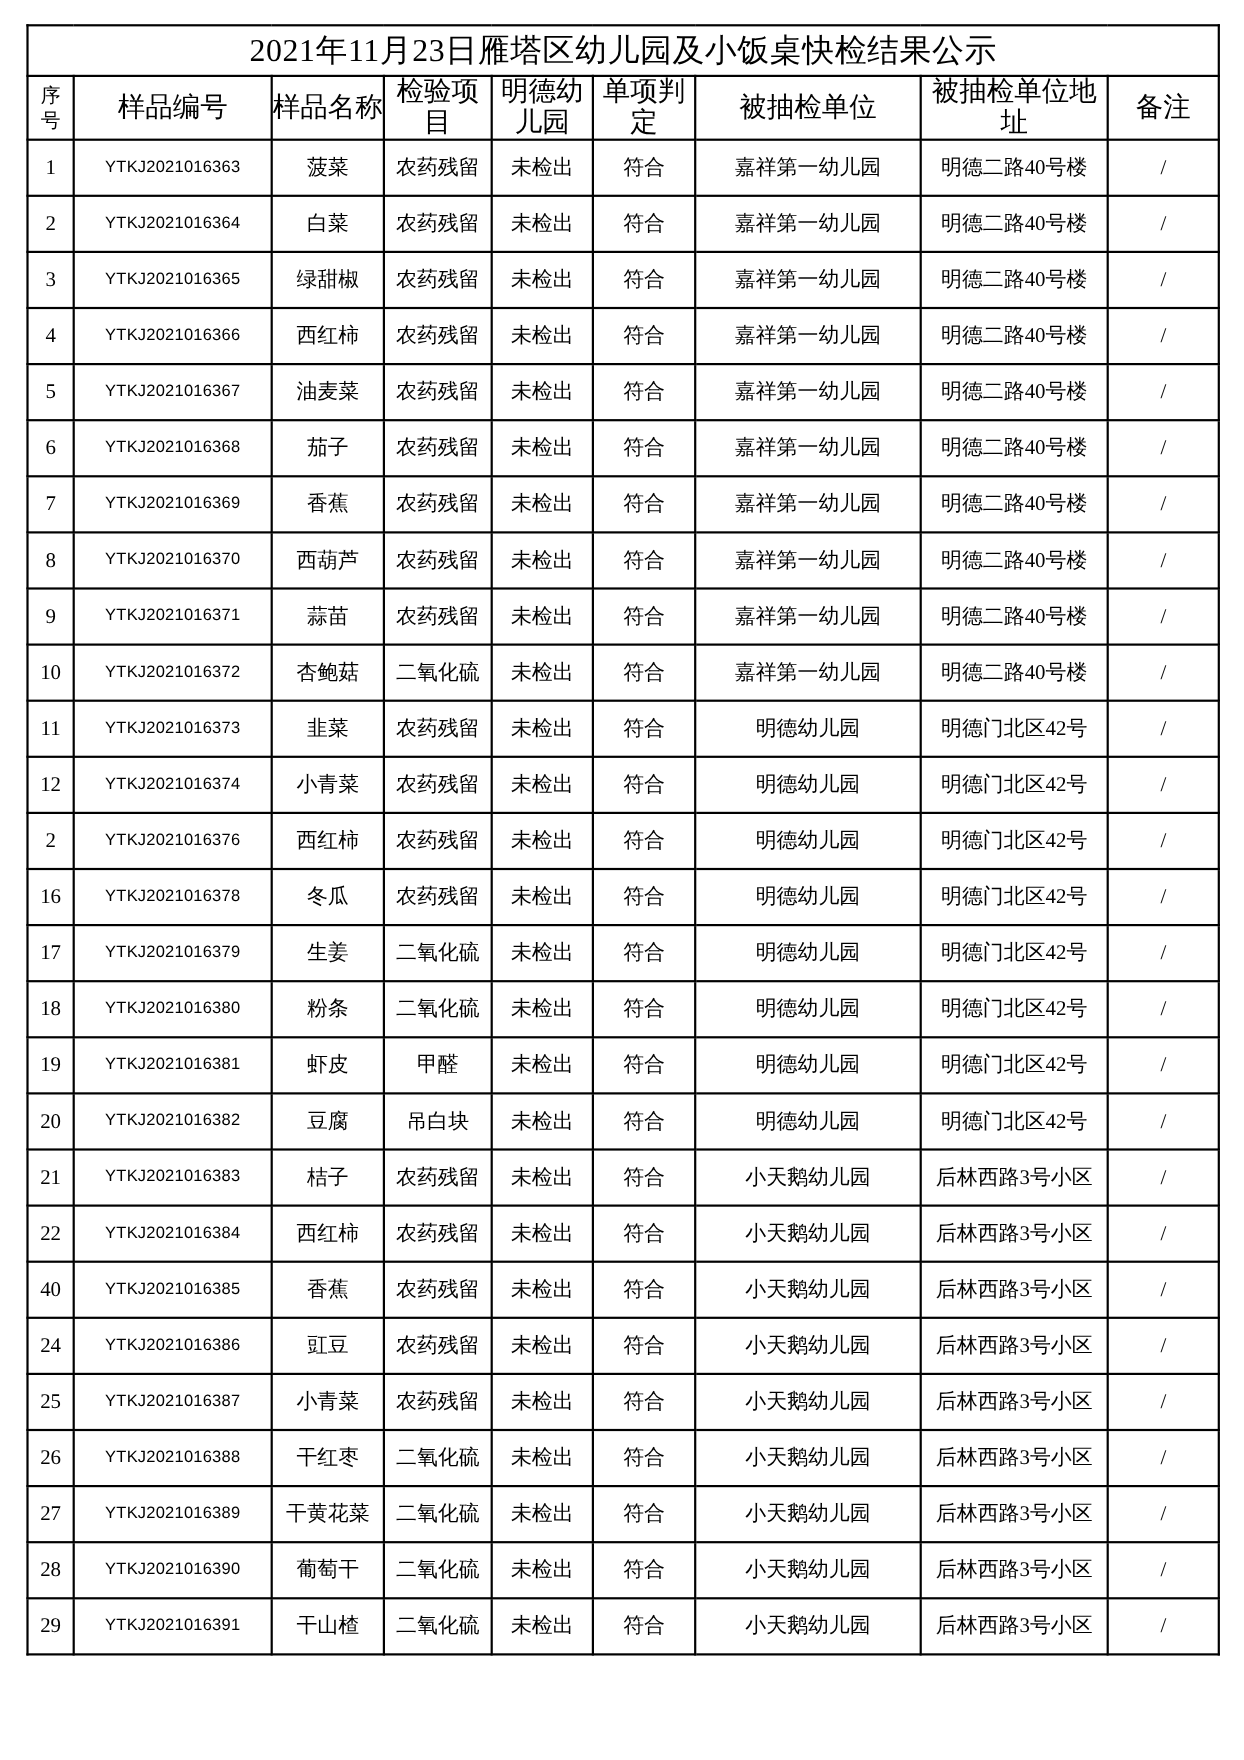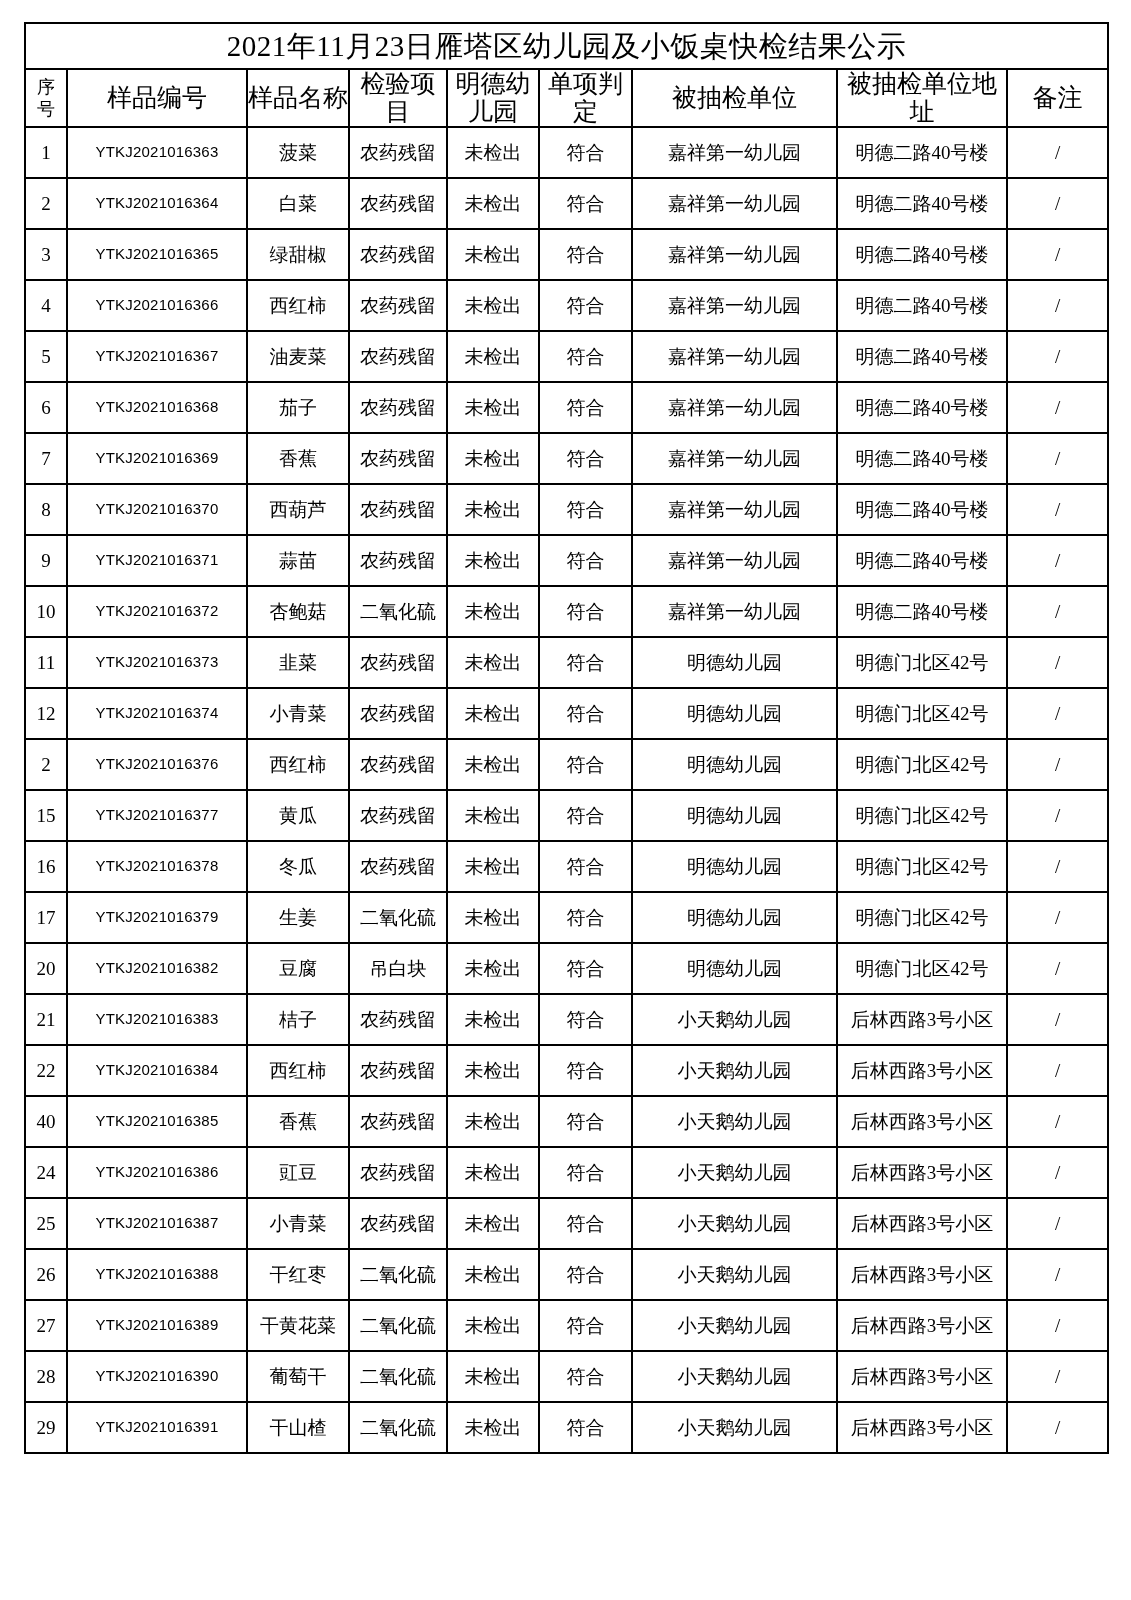--- a/index.html
+++ b/index.html
@@ -252,46 +252,57 @@
           <td class="c-code">YTKJ2021016376</td>
           <td class="c-name">西红柿</td>
           <td class="c-item">农药残留</td>
           <td class="c-result">未检出</td>
           <td class="c-judge">符合</td>
           <td class="c-unit">明德幼儿园</td>
           <td class="c-addr">明德门北区42号</td>
           <td class="c-remark">/</td>
         </tr>
         <tr>
-          <td class="c-idx">15</td>
-          <td class="c-code">YTKJ2021016377</td>
-          <td class="c-name">黄瓜</td>
-          <td class="c-item">农药残留</td>
-          <td class="c-result">未检出</td>
-          <td class="c-judge">符合</td>
-          <td class="c-unit">明德幼儿园</td>
-          <td class="c-addr">明德门北区42号</td>
-          <td class="c-remark">/</td>
-        </tr>
-        <tr>
           <td class="c-idx">16</td>
           <td class="c-code">YTKJ2021016378</td>
           <td class="c-name">冬瓜</td>
           <td class="c-item">农药残留</td>
           <td class="c-result">未检出</td>
           <td class="c-judge">符合</td>
           <td class="c-unit">明德幼儿园</td>
           <td class="c-addr">明德门北区42号</td>
           <td class="c-remark">/</td>
         </tr>
         <tr>
           <td class="c-idx">17</td>
           <td class="c-code">YTKJ2021016379</td>
           <td class="c-name">生姜</td>
           <td class="c-item">二氧化硫</td>
+          <td class="c-result">未检出</td>
+          <td class="c-judge">符合</td>
+          <td class="c-unit">明德幼儿园</td>
+          <td class="c-addr">明德门北区42号</td>
+          <td class="c-remark">/</td>
+        </tr>
+        <tr>
+          <td class="c-idx">18</td>
+          <td class="c-code">YTKJ2021016380</td>
+          <td class="c-name">粉条</td>
+          <td class="c-item">二氧化硫</td>
+          <td class="c-result">未检出</td>
+          <td class="c-judge">符合</td>
+          <td class="c-unit">明德幼儿园</td>
+          <td class="c-addr">明德门北区42号</td>
+          <td class="c-remark">/</td>
+        </tr>
+        <tr>
+          <td class="c-idx">19</td>
+          <td class="c-code">YTKJ2021016381</td>
+          <td class="c-name">虾皮</td>
+          <td class="c-item">甲醛</td>
           <td class="c-result">未检出</td>
           <td class="c-judge">符合</td>
           <td class="c-unit">明德幼儿园</td>
           <td class="c-addr">明德门北区42号</td>
           <td class="c-remark">/</td>
         </tr>
         <tr>
           <td class="c-idx">20</td>
           <td class="c-code">YTKJ2021016382</td>
           <td class="c-name">豆腐</td>

